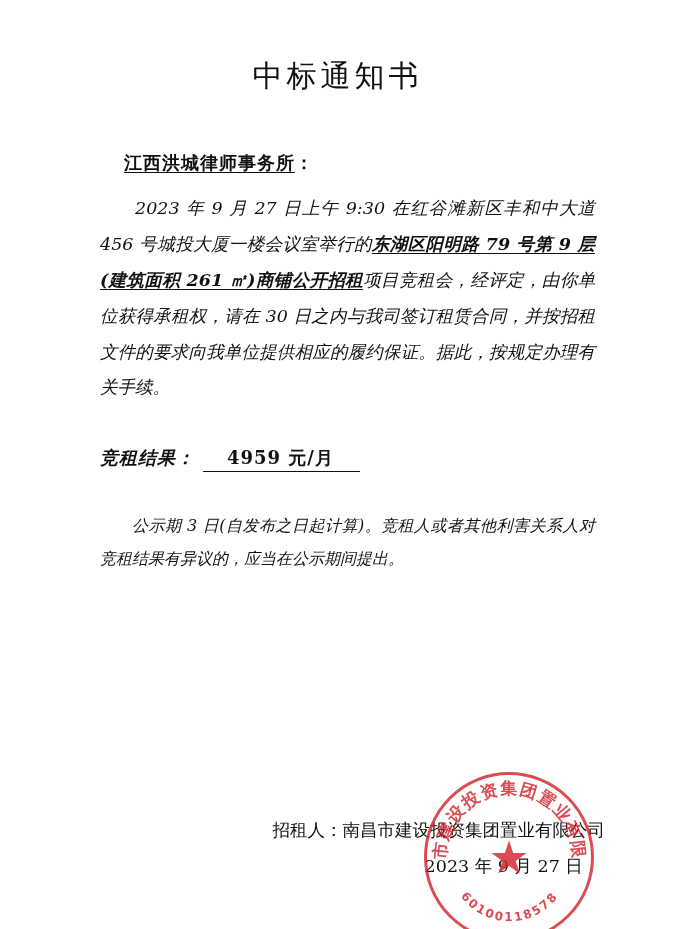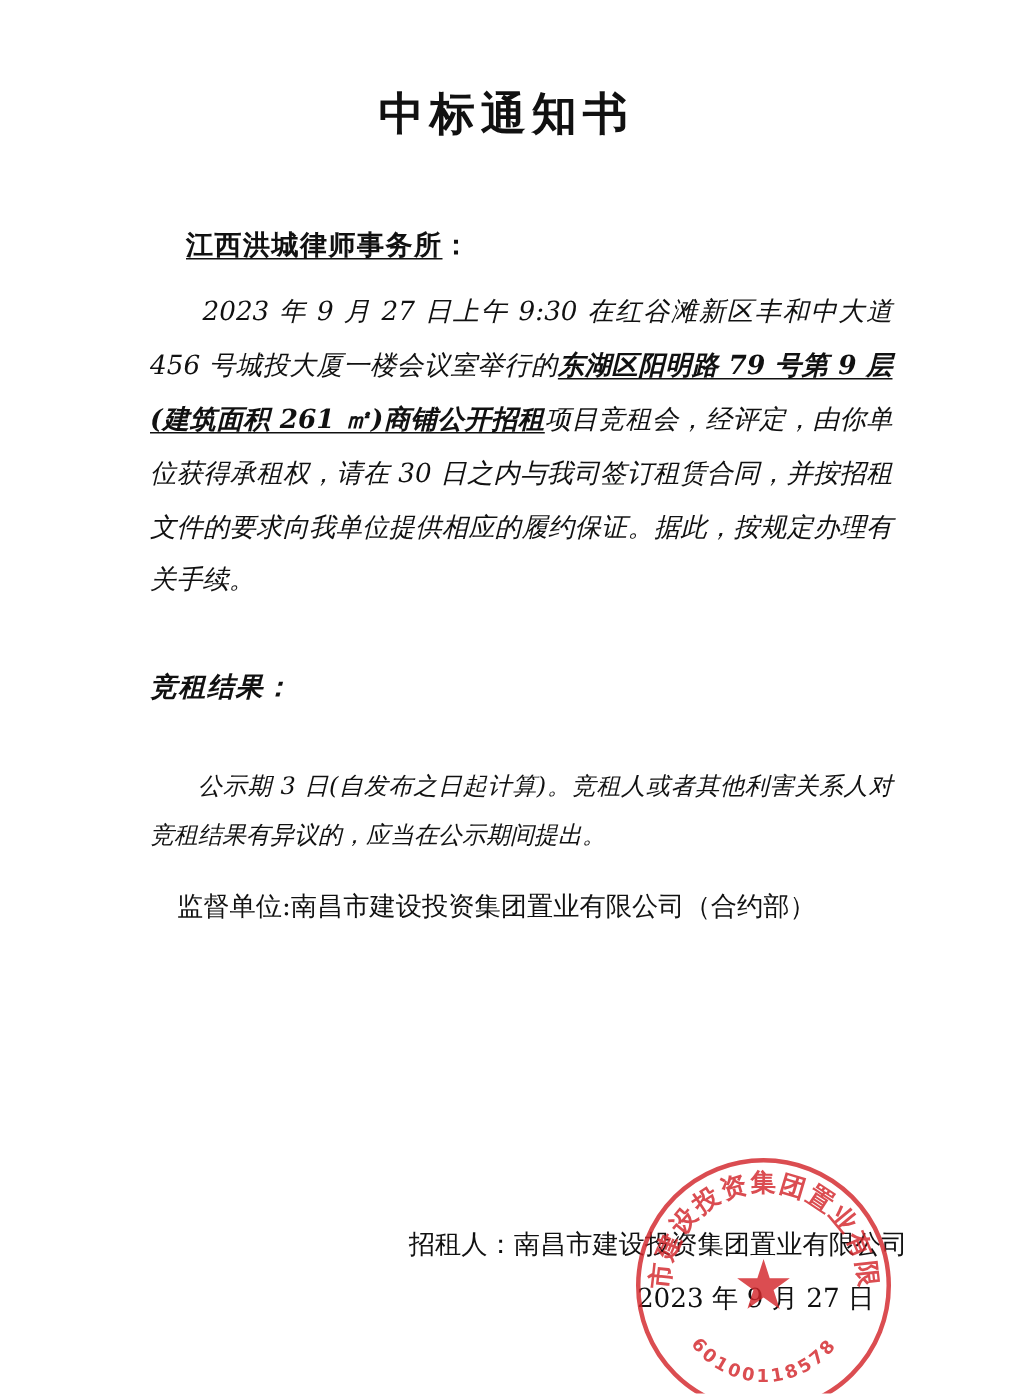--- a/index.html
+++ b/index.html
@@ -17,21 +17,21 @@
   }
   .page {
     position: relative;
     width: 675px;
     height: 929px;
     box-sizing: border-box;
   }
   .doc-title {
     text-align: center;
     font-size: 30px;
-    font-weight: bold;
+    font-weight: normal;
     letter-spacing: 4px;
     margin-top: 56px;
     font-family: "DejaVu Serif", "Liberation Serif", serif;
   }
   .addressee {
     margin-top: 54px;
     margin-left: 100px;
     font-size: 18px;
     font-weight: bold;
     letter-spacing: 1px;
@@ -150,26 +150,26 @@
 <div class="page">
 
   <div class="doc-title">中标通知书</div>
 
   <div class="addressee"><span class="underline">江西洪城律师事务所</span><span>：</span></div>
 
   <div class="body-block indent"><span>2023 年 9 月 27 日上午 9:30 在红谷滩新区丰和中大道 456 号城投大厦一楼会议室举行的</span><span class="bold-underline">东湖区阳明路 79 号第 9 层(建筑面积 261 ㎡)商铺公开招租</span><span>项目竞租会，经评定，由你单位获得承租权，请在 30 日之内与我司签订租赁合同，并按招租文件的要求向我单位提供相应的履约保证。据此，按规定办理有关手续。</span></div>
 
   <div class="result-row">
     <span class="result-label">竞租结果：</span>
+    <span class="result-value">4959 元/月</span>
   </div>
 
   <div class="notice-block indent">公示期 3 日(自发布之日起计算)。竞租人或者其他利害关系人对竞租结果有异议的，应当在公示期间提出。</div>
 
   <div class="contact-block">
-    <div>监督单位:南昌市建设投资集团置业有限公司（合约部）</div>
   </div>
 
   <div class="signature-block">
     <div>招租人：南昌市建设投资集团置业有限公司</div>
     <div class="sign-date">2023 年 9 月 27 日</div>
   </div>
 
   <div class="seal">
     <div class="seal-inner"></div>
     <svg width="171" height="171" viewBox="0 0 171 171" aria-hidden="true">

